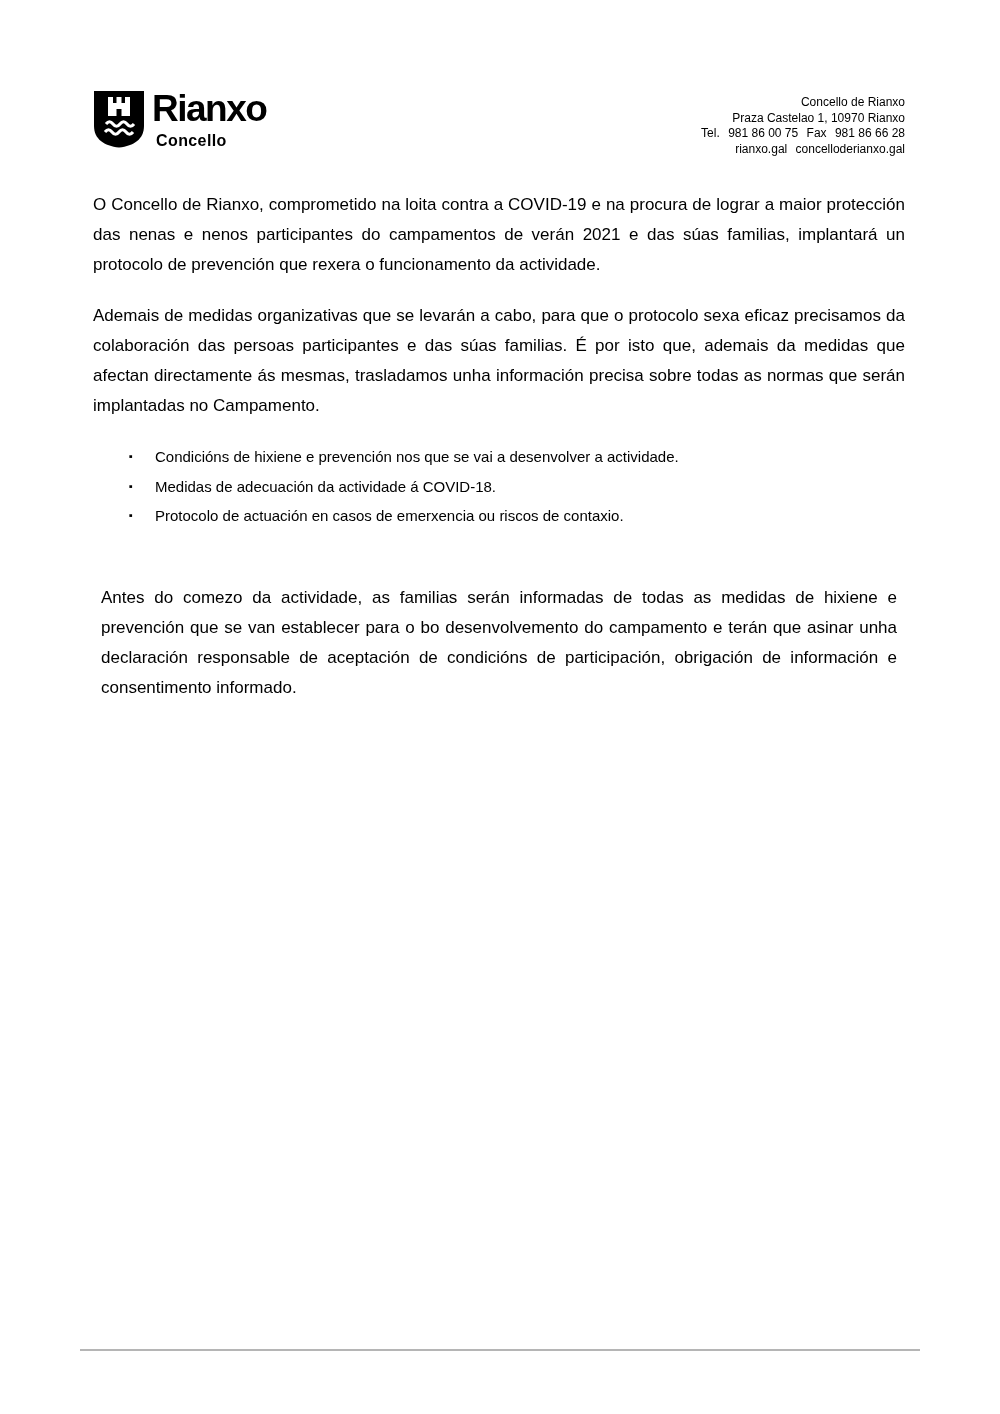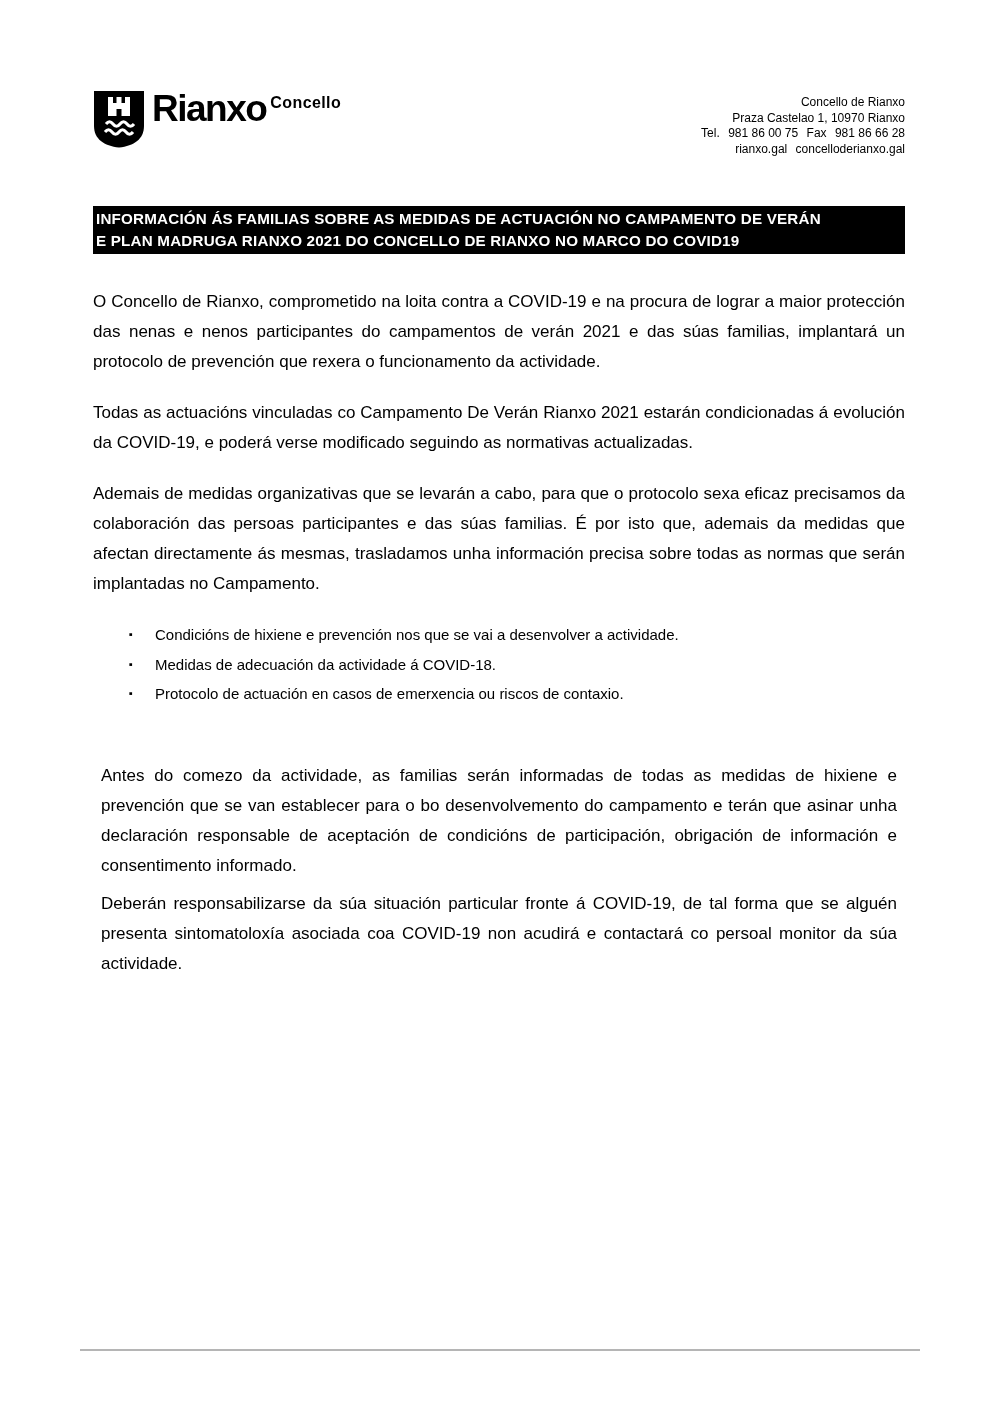--- a/index.html
+++ b/index.html
@@ -5,21 +5,21 @@
   html,body{margin:0;padding:0;background:#fff;}
   .page{
     width:1000px;height:1414px;position:relative;background:#ffffff;
     font-family:"Liberation Sans",sans-serif;color:#000;overflow:hidden;
   }
   .content{position:absolute;left:93px;top:90px;width:812px;}
   
   .header{display:flex;justify-content:space-between;align-items:flex-start;}
   .logo{display:flex;align-items:flex-start;gap:7px;}
   .logo svg{display:block;}
-  .logo-textcol{display:flex;flex-direction:row;}
+  .logo-textcol{display:flex;flex-direction:column;}
   .brand{font-size:37px;font-weight:bold;letter-spacing:-1.5px;line-height:1.02;}
   .logo-sub{font-size:16px;font-weight:bold;margin-top:4px;margin-left:4px;letter-spacing:.4px;}
   .contact{text-align:right;font-size:12px;line-height:15.5px;padding-top:5px;}
   .b{font-weight:normal;}
   .gap{margin-left:5px;text-align:right;}
   
   .banner{
     margin-top:49px;background:#000;color:#fff;font-weight:bold;
     font-size:15.2px;line-height:22px;padding:2px 3px;letter-spacing:.2px;
   }
@@ -67,43 +67,37 @@
           <span class="b gap">Fax</span>
           <span class="gap">981 86 66 28</span>
         </div>
         <div>
           <span><span>rianxo.</span><span class="b">gal</span></span>
           <span class="gap"><span>concelloderianxo.</span><span class="b">gal</span></span>
         </div>
       </div>
     </div>
 
-    <div class="banner">
-      <div>INFORMACIÓN ÁS FAMILIAS SOBRE AS MEDIDAS DE ACTUACIÓN NO CAMPAMENTO DE VERÁN</div>
-      <div>E PLAN MADRUGA RIANXO 2021 DO CONCELLO DE RIANXO NO MARCO DO COVID19</div>
-    </div>
 
     <p class="para first">O Concello de Rianxo, comprometido na loita contra a COVID-19 e na procura de lograr a maior protección das nenas e nenos participantes do campamentos de verán 2021 e das súas familias, implantará un protocolo de prevención que rexera o funcionamento da actividade.</p>
-    <p class="para">Todas as actuacións vinculadas co Campamento De Verán Rianxo 2021 estarán condicionadas á evolución da COVID-19, e poderá verse modificado seguindo as normativas actualizadas.</p>
     <p class="para">Ademais de medidas organizativas que se levarán a cabo, para que o protocolo sexa eficaz precisamos da colaboración das persoas participantes e das súas familias. É por isto que, ademais da medidas que afectan directamente ás mesmas, trasladamos unha información precisa sobre todas as normas que serán implantadas no Campamento.</p>
 
     <div class="bullets">
       <div class="bullet-row">
         <span class="marker">▪</span>
         <span class="btext">Condicións de hixiene e prevención nos que se vai a desenvolver a actividade.</span>
       </div>
       <div class="bullet-row">
         <span class="marker">▪</span>
         <span class="btext">Medidas de adecuación da actividade á COVID-18.</span>
       </div>
       <div class="bullet-row">
         <span class="marker">▪</span>
         <span class="btext">Protocolo de actuación en casos de emerxencia ou riscos de contaxio.</span>
       </div>
     </div>
 
     <p class="para tight">Antes do comezo da actividade, as familias serán informadas de todas as medidas de hixiene e prevención que se van establecer para o bo desenvolvemento do campamento e terán que asinar unha declaración responsable de aceptación de condicións de participación, obrigación de información e consentimento informado.</p>
-    <p class="para tight">Deberán responsabilizarse da súa situación particular fronte á COVID-19, de tal forma que se alguén presenta sintomatoloxía asociada coa COVID-19 non acudirá e contactará co persoal monitor da súa actividade.</p>
 
   </div>
 
   <div class="footer-line"></div>
 </div>
 
 </body></html>

